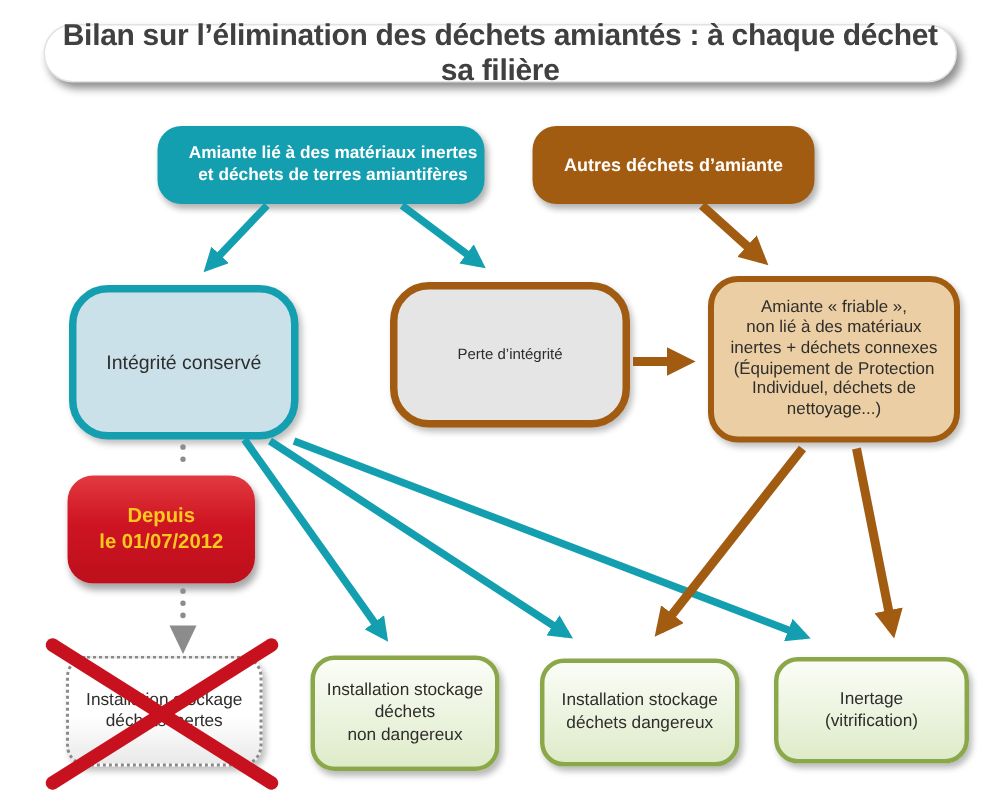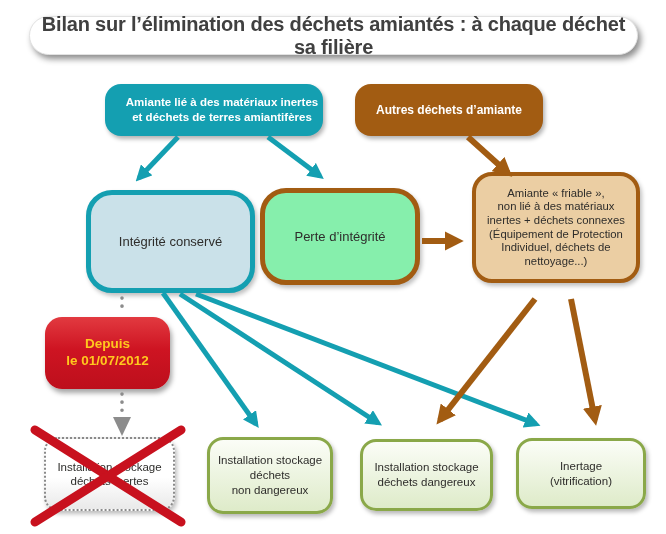--- a/index.html
+++ b/index.html
@@ -35,38 +35,37 @@
     padding-left:16px;
   }
   .src-brown{
     left:355px;top:84px;width:188px;height:52px;
     background:#A25C12;
     border-radius:16px;
     color:#ffffff;font-weight:bold;font-size:12px;
     box-shadow:2px 3px 4px rgba(0,0,0,0.3);
   }
   .mid-teal{
-    left:46px;top:190px;width:169px;height:103px;
+    left:46px;top:190px;width:153px;height:103px;
     background:#CAE1E9;
     border:5px solid #149FB1;
     border-radius:26px;
     color:#2E2D2B;font-size:13px;
     box-shadow:2px 3px 4px rgba(0,0,0,0.25);
-    margin-left:40px;
   }
   .mid-brown{
     left:260px;top:188px;width:160px;height:97px;
-    background:#86efac;
+    background:#e5e5e5;
     border:5px solid #A25C12;
     border-radius:26px;
-    color:#2E2D2B;font-size:13px;
+    color:#2E2D2B;font-size:10px;
     box-shadow:2px 3px 4px rgba(0,0,0,0.25);
   }
   .friable{
-    left:472px;top:172px;width:168px;height:111px;
+    left:472px;top:184px;width:168px;height:111px;
     background:#EBCEA3;
     border:4px solid #A25C12;
     border-radius:20px;
     color:#2E2D2B;font-size:11.3px;line-height:1.2;
     box-shadow:2px 3px 4px rgba(0,0,0,0.25);
   }
   .depuis{
     left:45px;top:317px;width:125px;height:72px;
     background:linear-gradient(180deg,#E23A40 0%,#CE1422 45%,#BD0F1C 100%);
     border-radius:17px;

